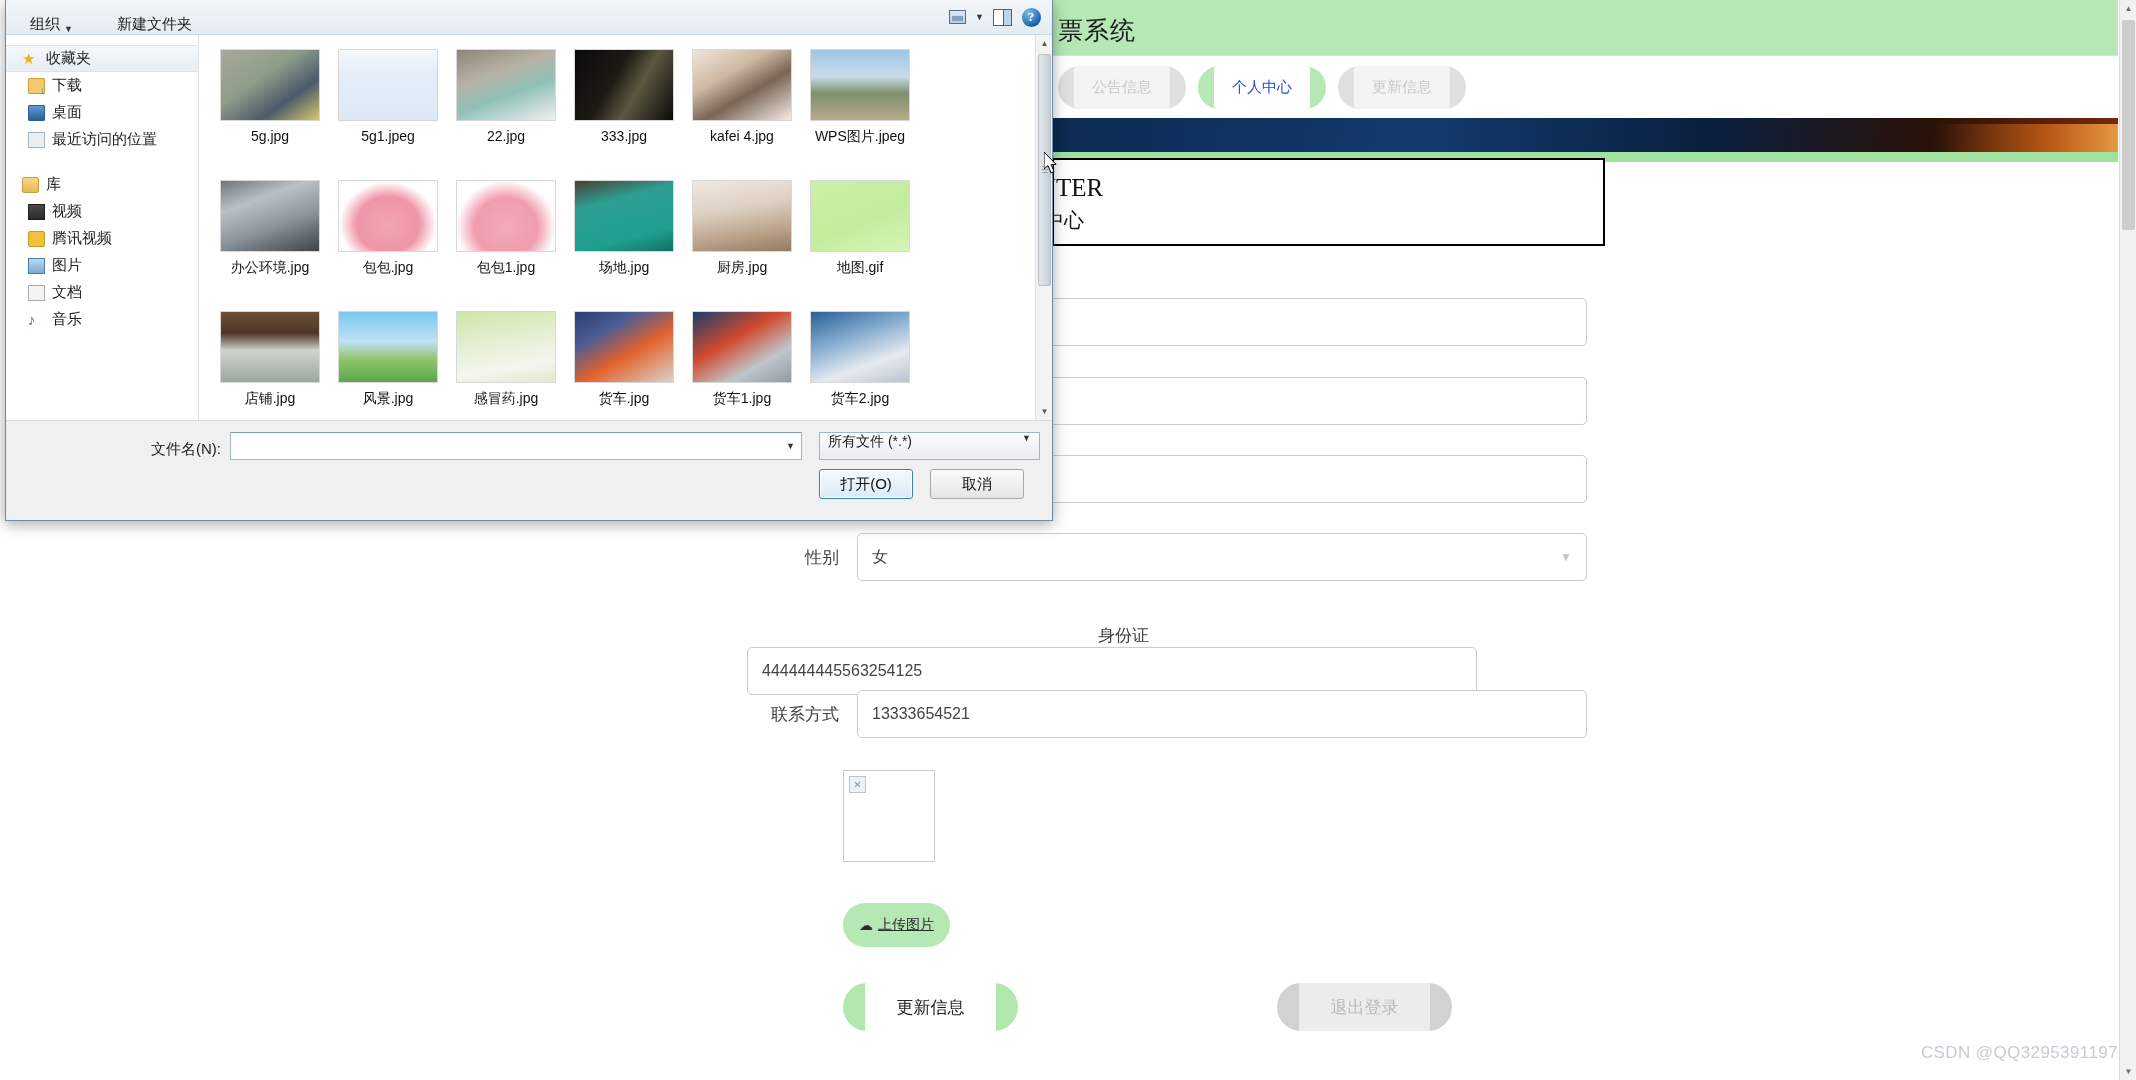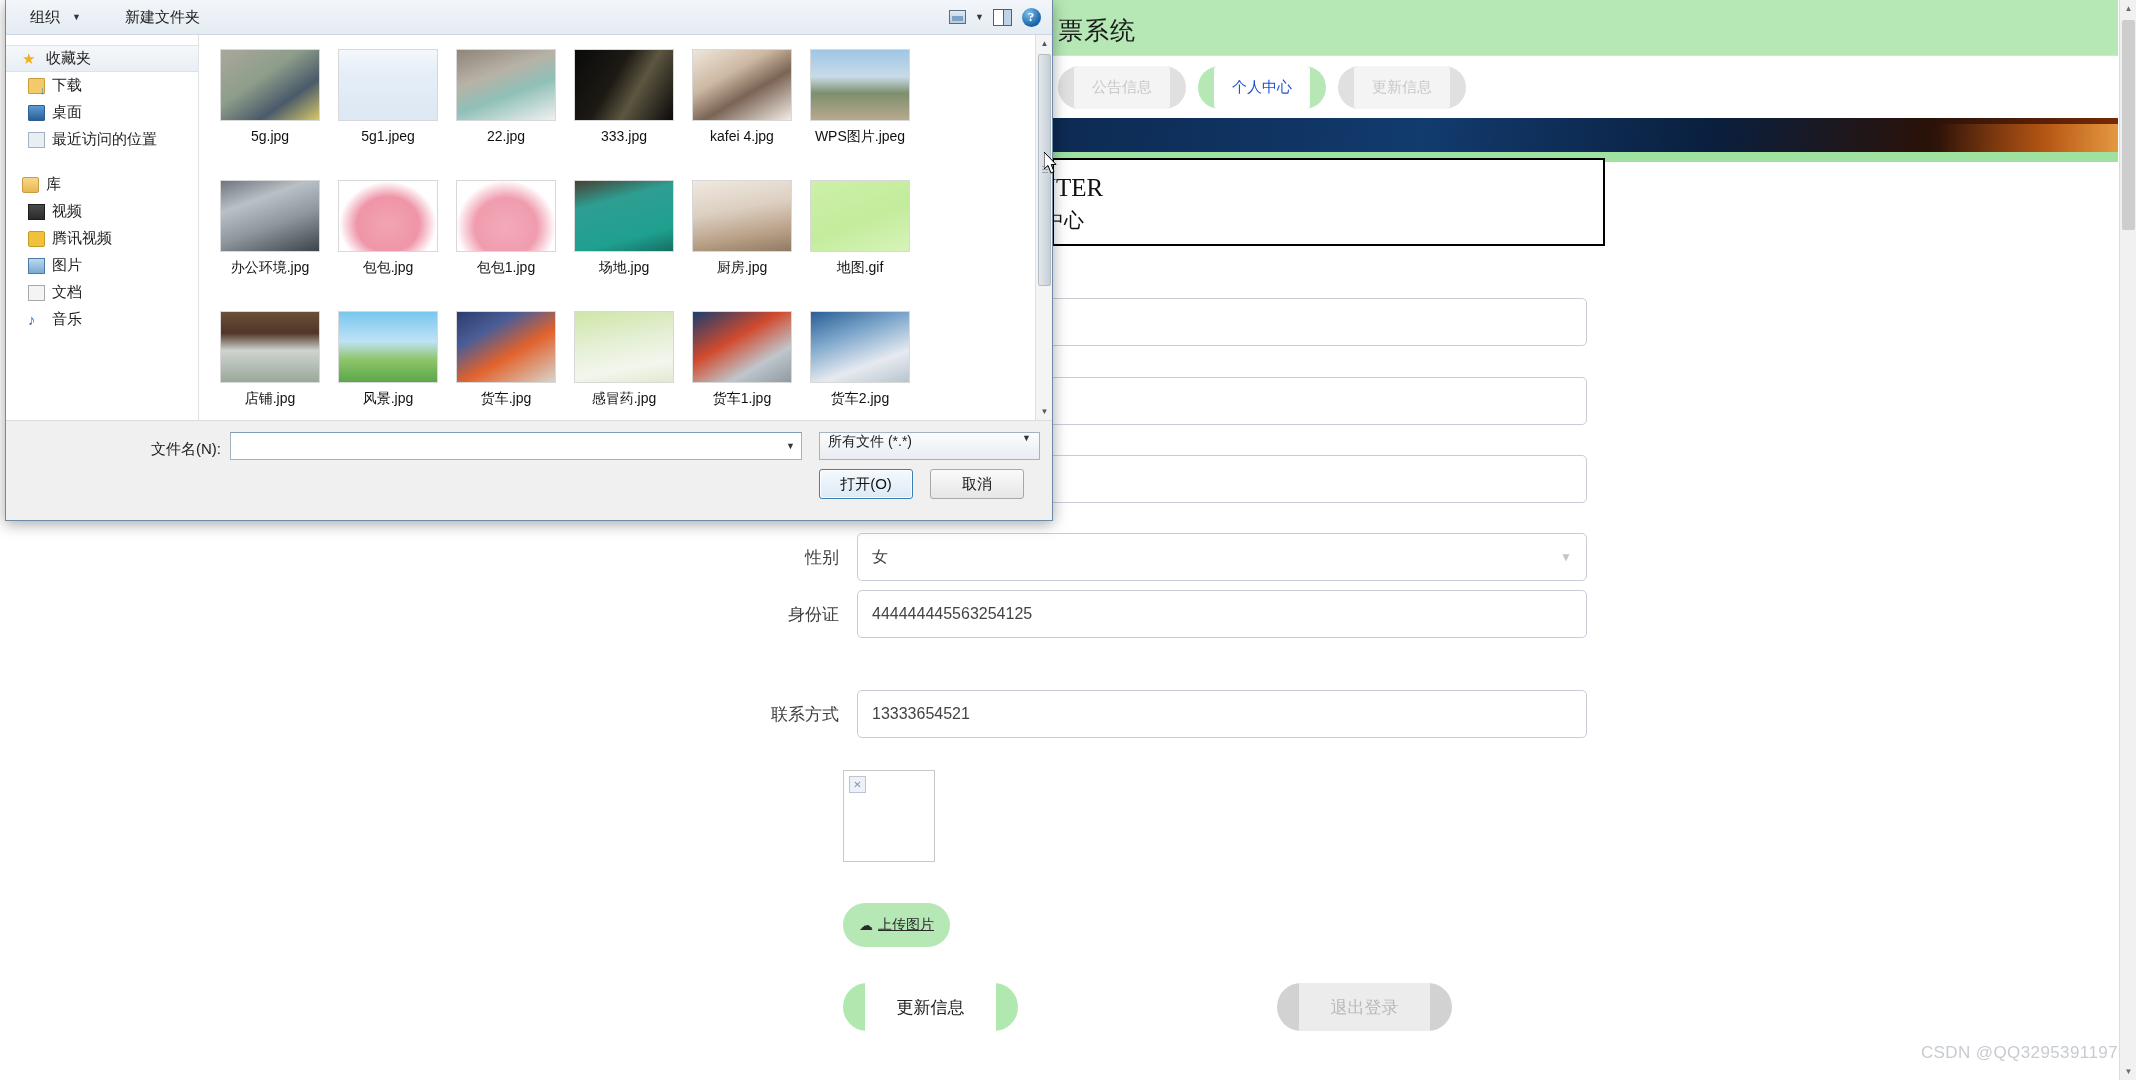--- a/index.html
+++ b/index.html
@@ -256,21 +256,21 @@
     width: 100%; height: 35px;
     background: linear-gradient(#f2f6fa,#e4ebf2);
     border-bottom: 1px solid #cdd7e1;
     display: flex;
     align-items: center;
   }
   .fd-tb-item {
     font-size: 15px;
     color: #1b1b1b;
     padding: 0 10px;
-    display: flex; align-items: center; gap: 12px;
+    display: flex; align-items: flex-end; gap: 4px;
     cursor: pointer;
     height: 100%;
   }
   .fd-tb-item.first { margin-left: 14px; }
   .fd-tb-right {
     position: absolute;
     right: 10px; top: 0; height: 100%;
     display: flex; align-items: center; gap: 7px;
   }
   .tb-icon {
@@ -519,21 +519,21 @@
     </div>
 
     <div class="frow" style="left:747px; top:533px;">
       <div class="flabel">性别</div>
       <div class="finput select">
         <span>女</span>
         <span class="caret">▼</span>
       </div>
     </div>
 
-    <div class="frow" style="left:747px; top:590px;">
+    <div class="frow" style="left:747px; top:624px;flex-direction:column;">
       <div class="flabel">身份证</div>
       <div class="finput">444444445563254125</div>
     </div>
 
     <div class="frow" style="left:747px; top:690px;">
       <div class="flabel">联系方式</div>
       <div class="finput">13333654521</div>
     </div>
 
     <div class="img-preview">
@@ -731,30 +731,30 @@
 
         <div class="fitem">
           <div class="fthumb">
               <div class="art" style="background:linear-gradient(180deg,#79c7ee 0%,#bfe2f5 42%,#8fc46a 68%,#5aa84a 100%);"></div>
             </div>
           <div class="fname">风景.jpg</div>
         </div>
 
         <div class="fitem">
           <div class="fthumb">
+              <div class="art" style="background:linear-gradient(170deg,#cfe6a8 0%,#e3efd2 40%,#f4f6ee 75%,#dfe9cf 100%);"></div>
+            </div>
+          <div class="fname">感冒药.jpg</div>
+        </div>
+
+        <div class="fitem">
+          <div class="fthumb">
               <div class="art" style="background:linear-gradient(150deg,#2c3c6e 0%,#4a5d96 28%,#e2622c 58%,#d8d4cc 100%);"></div>
             </div>
           <div class="fname">货车.jpg</div>
-        </div>
-
-        <div class="fitem">
-          <div class="fthumb">
-              <div class="art" style="background:linear-gradient(170deg,#cfe6a8 0%,#e3efd2 40%,#f4f6ee 75%,#dfe9cf 100%);"></div>
-            </div>
-          <div class="fname">感冒药.jpg</div>
         </div>
 
         <div class="fitem">
           <div class="fthumb">
               <div class="art" style="background:linear-gradient(150deg,#1b3e6e 0%,#d14a2e 40%,#bfc6cc 72%,#8e9aa3 100%);"></div>
             </div>
           <div class="fname">货车1.jpg</div>
         </div>
 
         <div class="fitem">

